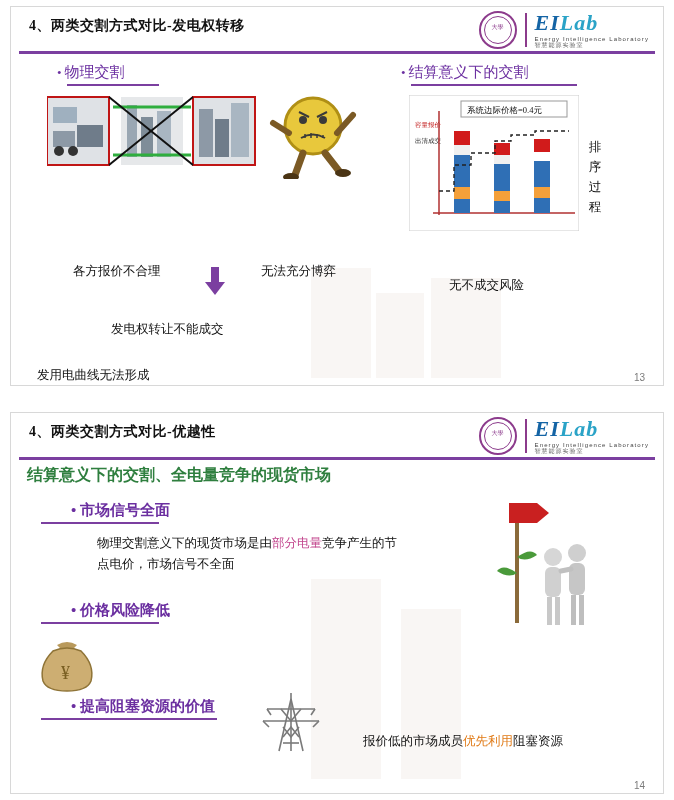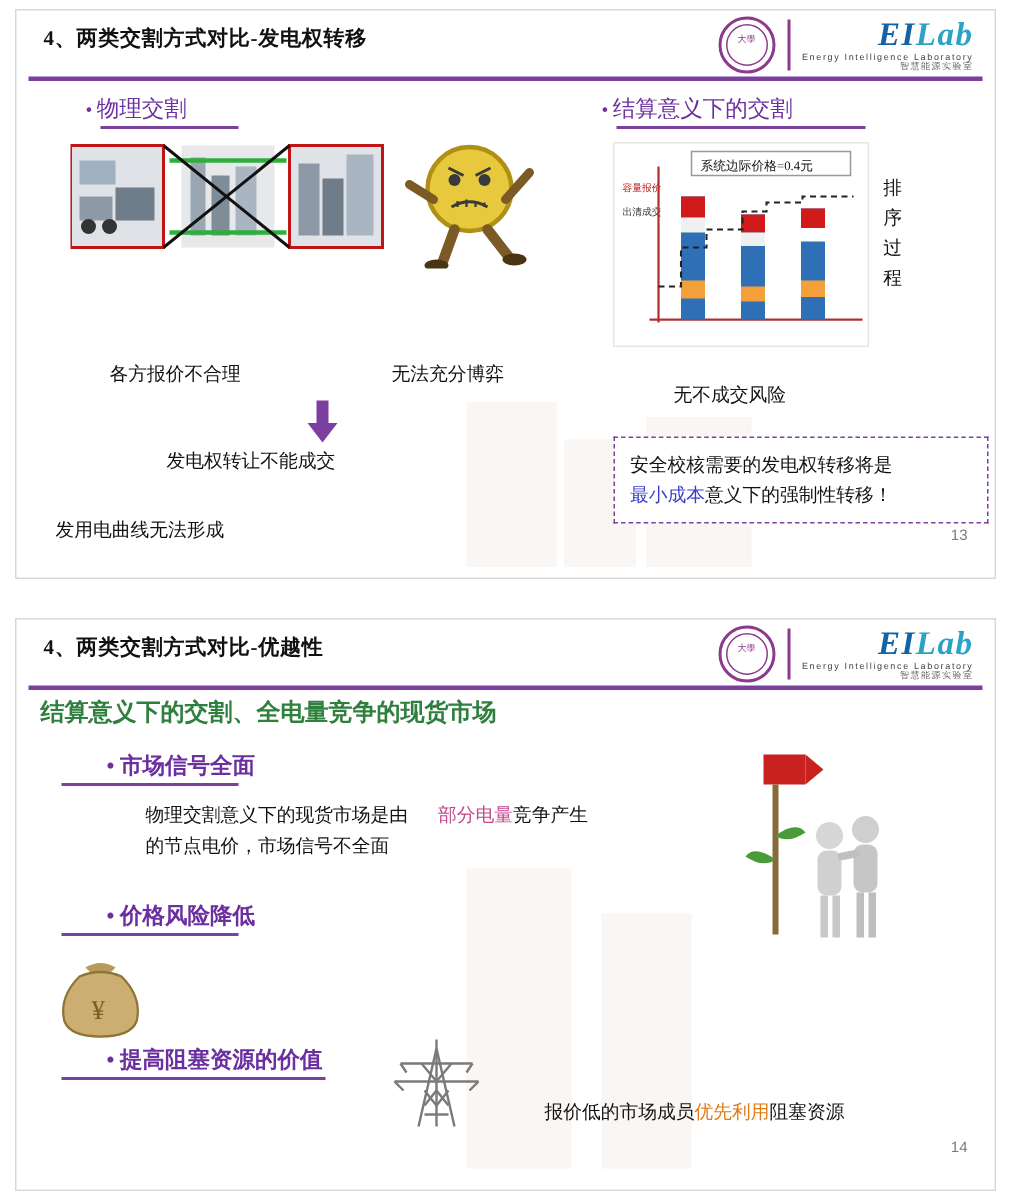--- a/index.html
+++ b/index.html
@@ -83,21 +83,20 @@
     line-height: 7px;
     font-family: "Liberation Serif", serif;
   }
   .logo-div {
     width: 2px;
     height: 34px;
     background: #8c3b8c;
   }
   .brand {
     line-height: 1;
-    text-align: right;
   }
   .brand-main {
     font-size: 22px;
     font-weight: bold;
     color: #1464a5;
     font-style: italic;
     letter-spacing: 1px;
     font-family: "Liberation Serif", serif;
   }
   .brand-main .accent { color: #2aa3c7; }
@@ -133,20 +132,21 @@
   }
 
   .img-box { position: absolute; }
 
   .cap {
     position: absolute;
     font-size: 12.5px;
     font-family: "Liberation Serif", serif;
     color: #111;
     white-space: nowrap;
+    margin-top: 22px;
   }
 
   .arrow-down {
     position: absolute;
     width: 16px;
     height: 28px;
   }
   .arrow-down .stem {
     position: absolute;
     left: 4px; top: 0;
@@ -170,21 +170,21 @@
     font-size: 12.5px;
     line-height: 20px;
     font-family: "Liberation Serif", serif;
     color: #111;
   }
   .note-box .hl { color: #3c3cc8; }
 
   .page-num {
     position: absolute;
     right: 18px;
-    bottom: 24px;
+    bottom: 4px;
     font-size: 10px;
     color: #7b7b7b;
   }
 
   
   .s14-body { position: relative; height: 336px; }
   .s14-heading {
     position: absolute;
     left: 16px; top: 6px;
     font-size: 16px;
@@ -200,21 +200,21 @@
     font-family: "Liberation Serif", serif;
     margin-left: 44px;
   }
   .s14-text {
     position: absolute;
     font-size: 12.5px;
     line-height: 21px;
     font-family: "Liberation Serif", serif;
     color: #111;
   }
-  .s14-text .pink { color: #c2458d; padding-left: 20px; }
+  .s14-text .pink { color: #c2458d; }
   .s14-text .orange { color: #e07b18; }
 
   
   .watermark {
     position: absolute;
     opacity: 0.10;
     background: #c8a898;
   }
 </style>
 </head>
@@ -329,24 +329,20 @@
         <rect x="125" y="57" width="16" height="9" fill="#ffffff"></rect>
         <rect x="125" y="92" width="16" height="11" fill="#f4a03a"></rect>
         <polyline points="30,96 45,96 45,70 62,70 62,58 86,58 86,46 102,46 102,40 126,40 126,36 160,36" fill="none" stroke="#222" stroke-width="1.4" stroke-dasharray="4 3"></polyline>
       </svg>
     </div>
 
     <div class="cap" style="left:576px; top:62px; width:16px; line-height:20px; white-space:normal; text-align:center;">排序过程</div>
 
     <div class="cap" style="left:438px; top:202px;">无不成交风险</div>
 
-    <div class="note-box" style="left:398px; top:238px; width:228px;">
-      <div>安全校核需要的发电权转移将是</div>
-      <div><span class="hl">最小成本</span><span>意义下的强制性转移！</span></div>
-    </div>
 
     <div class="page-num">13</div>
   </div>
 </div>
 
 <div class="slide" id="slide-14">
 
   <div class="slide-header">
     <div class="slide-title">4、两类交割方式对比-优越性</div>
     <div class="title-rule"></div>

